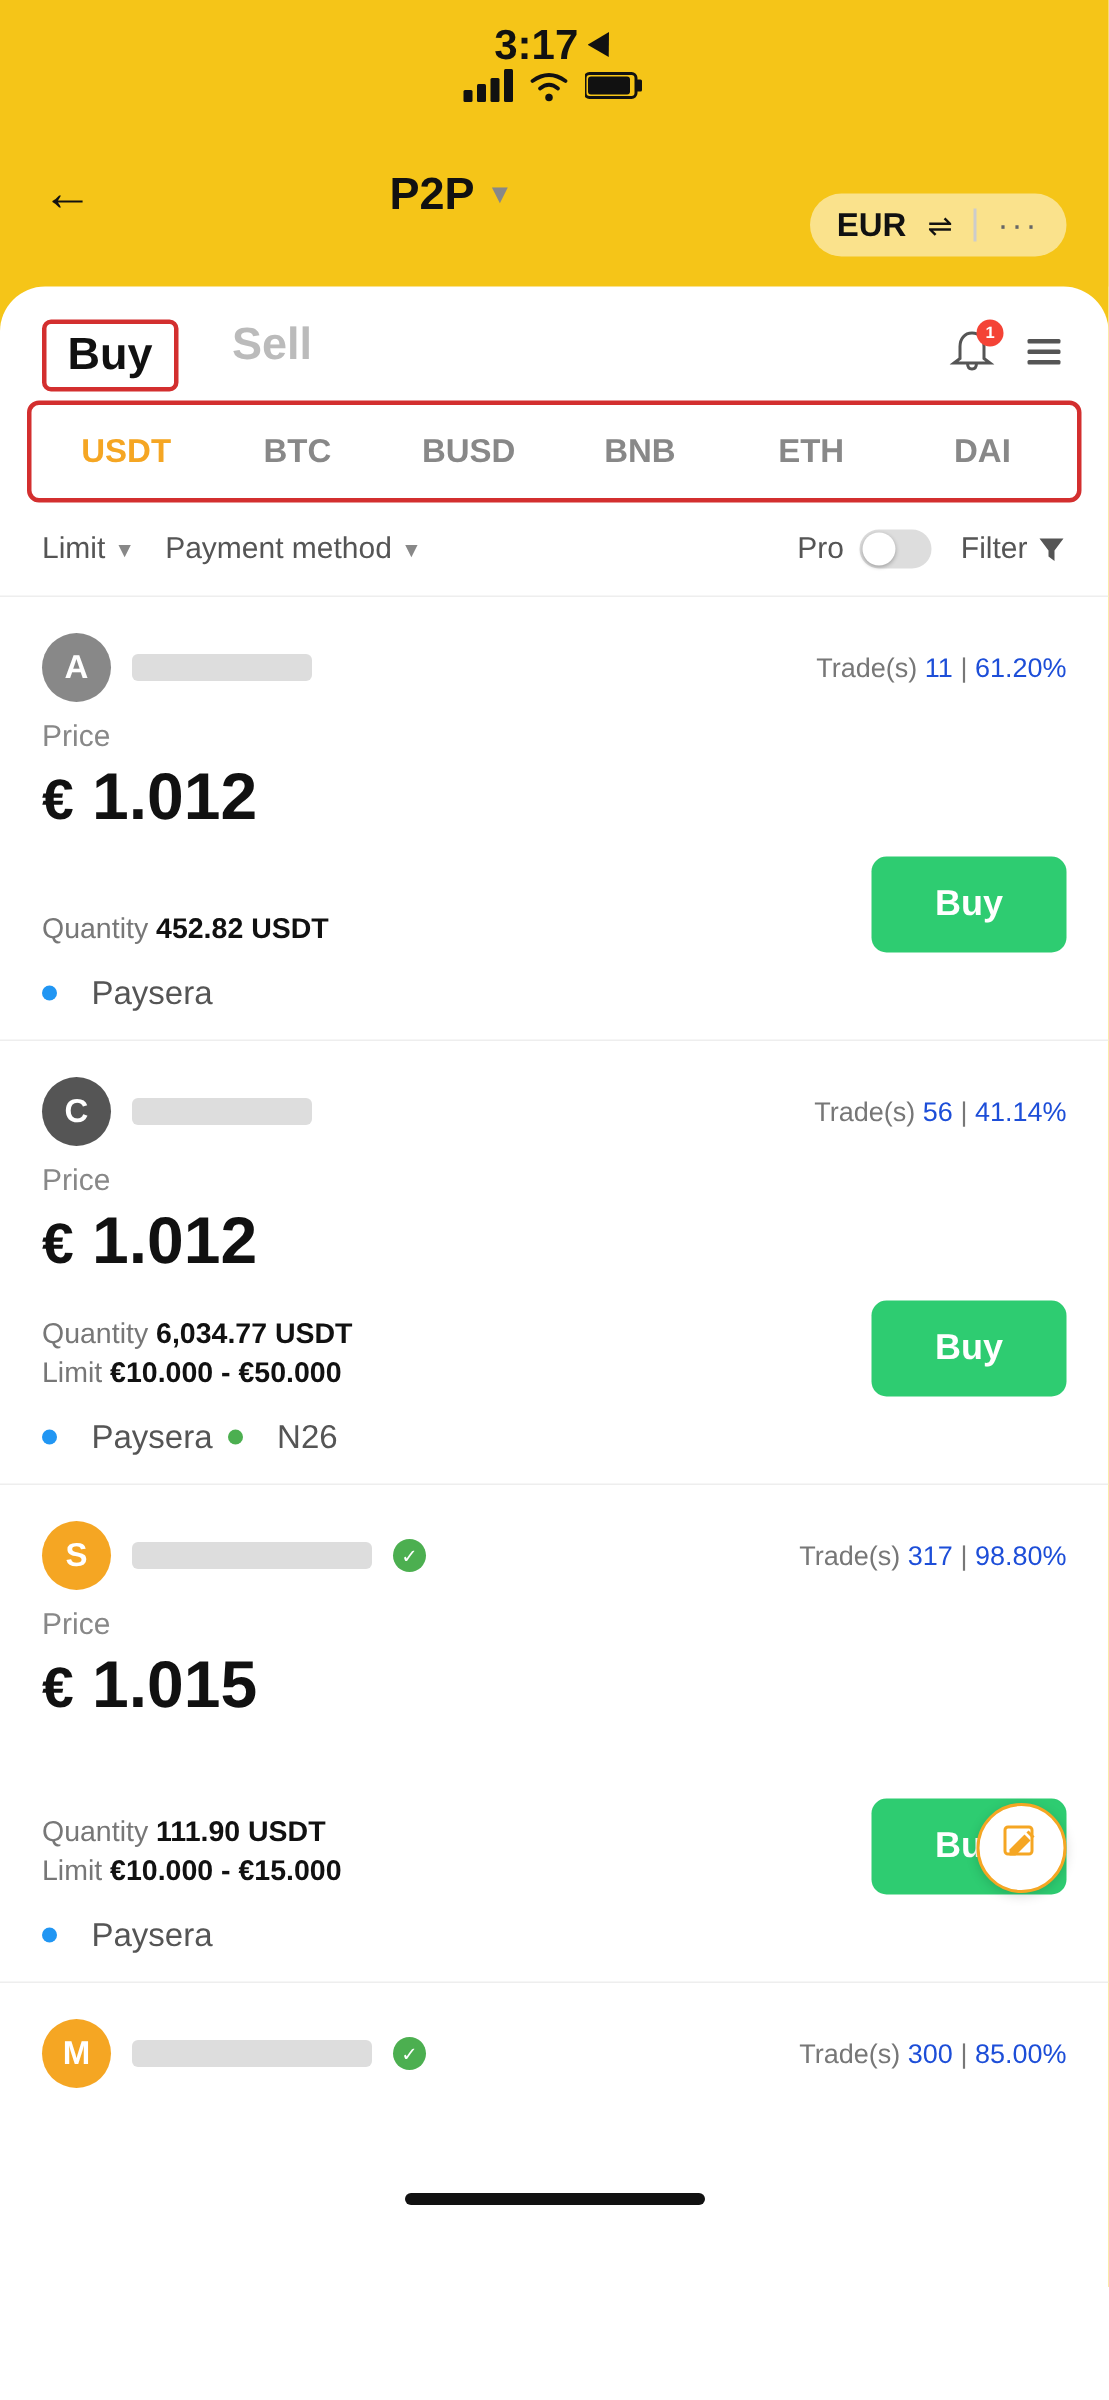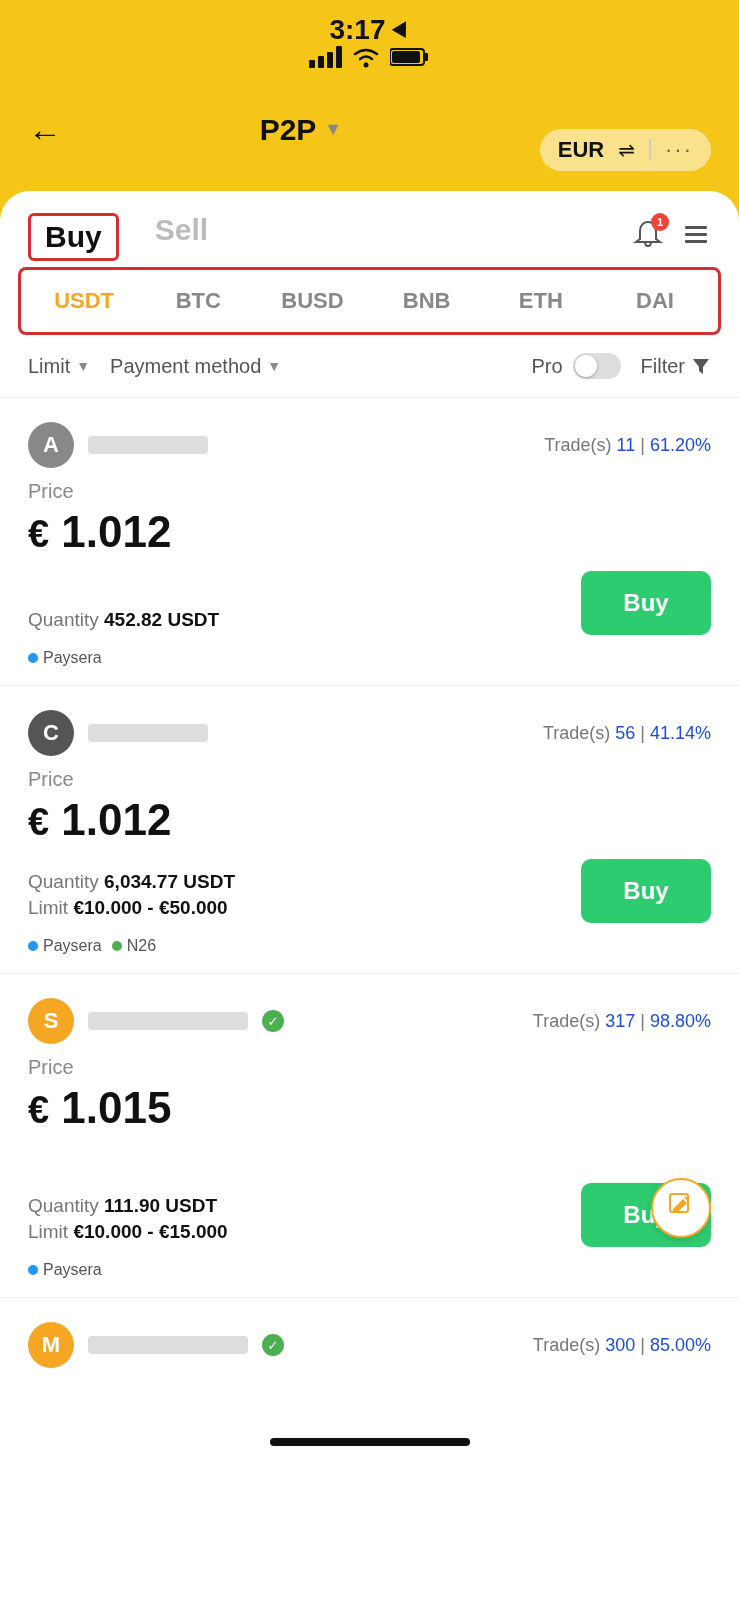--- a/index.html
+++ b/index.html
@@ -331,22 +331,22 @@
 
     .payment-tags {
       display: flex;
       gap: 10px;
       margin-top: 14px;
       align-items: center;
     }
     .payment-tag {
       display: flex;
       align-items: center;
-      gap: 5px;
-      font-size: 16px;
+      gap: 23px;
+      font-size: 22px;
       color: #555;
     }
     .payment-dot {
       width: 10px;
       height: 10px;
       border-radius: 50%;
     }
     .dot-blue { background: #2196F3; }
     .dot-green { background: #4CAF50; }
 

